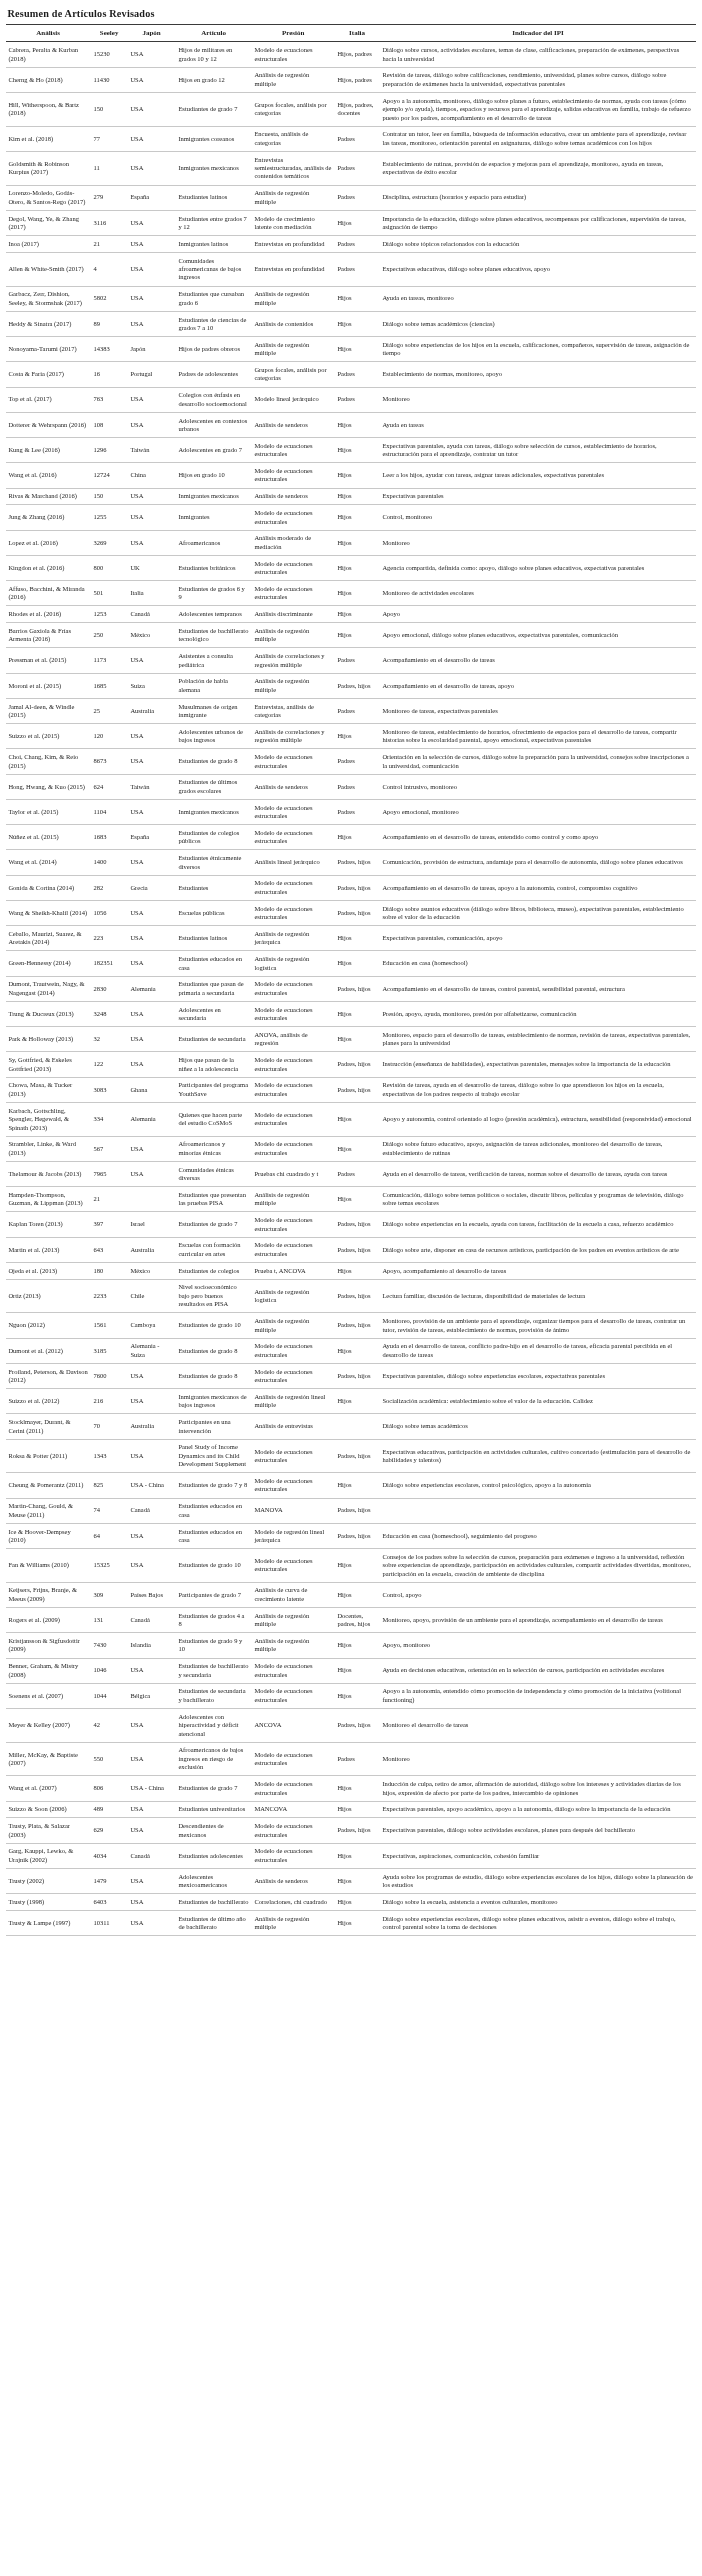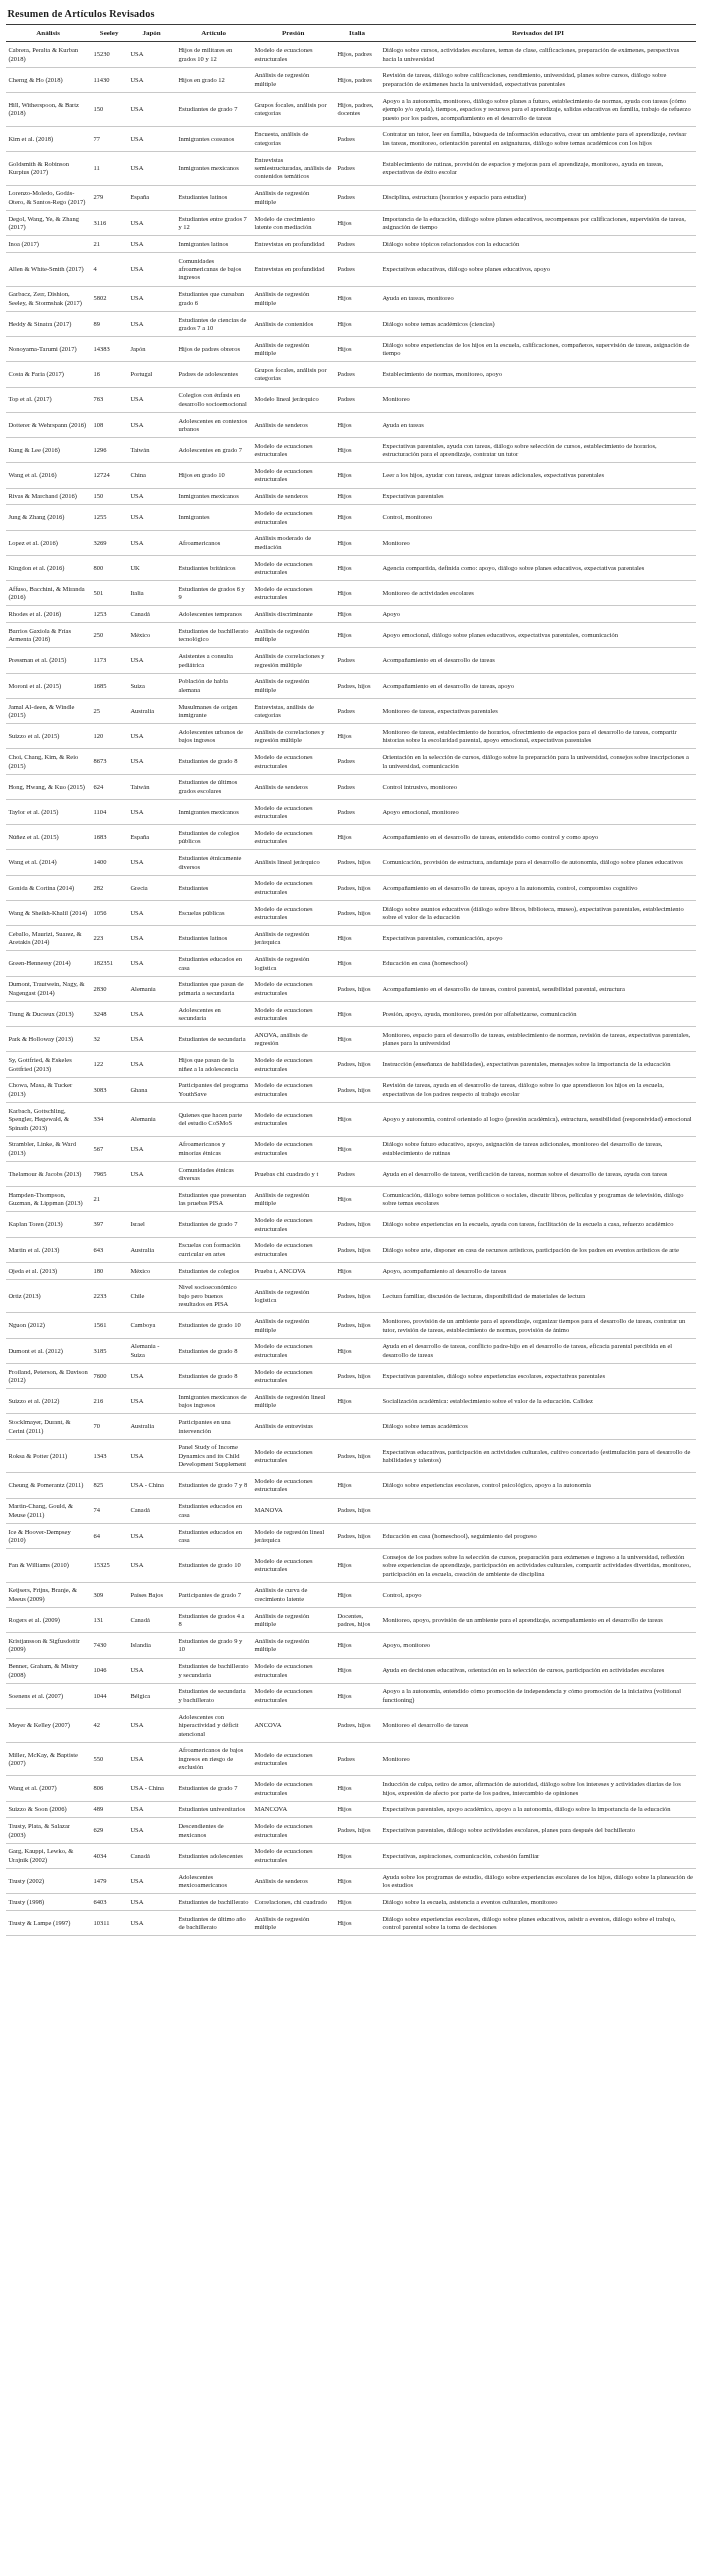--- a/index.html
+++ b/index.html
@@ -45,21 +45,21 @@
   <div class="doc-title">Resumen de Artículos Revisados</div>
   <table class="review-table">
     <thead>
       <tr>
           <th class="col-article">Análisis</th>
           <th class="col-sample">Seeley</th>
           <th class="col-country">Japón</th>
           <th class="col-population">Artículo</th>
           <th class="col-method">Presión</th>
           <th class="col-source">Italia</th>
-          <th class="col-indicator">Revisados del IPI</th>
+          <th class="col-indicator">Indicador del IPI</th>
         </tr>
     </thead>
     <tbody>
         <tr>
           <td class="col-article">Cabrera, Peralta &amp; Kurban (2018)</td>
           <td class="col-sample">15230</td>
           <td class="col-country">USA</td>
           <td class="col-population">Hijos de militares en grados 10 y 12</td>
           <td class="col-method">Modelo de ecuaciones estructurales</td>
           <td class="col-source">Hijos, padres</td>

